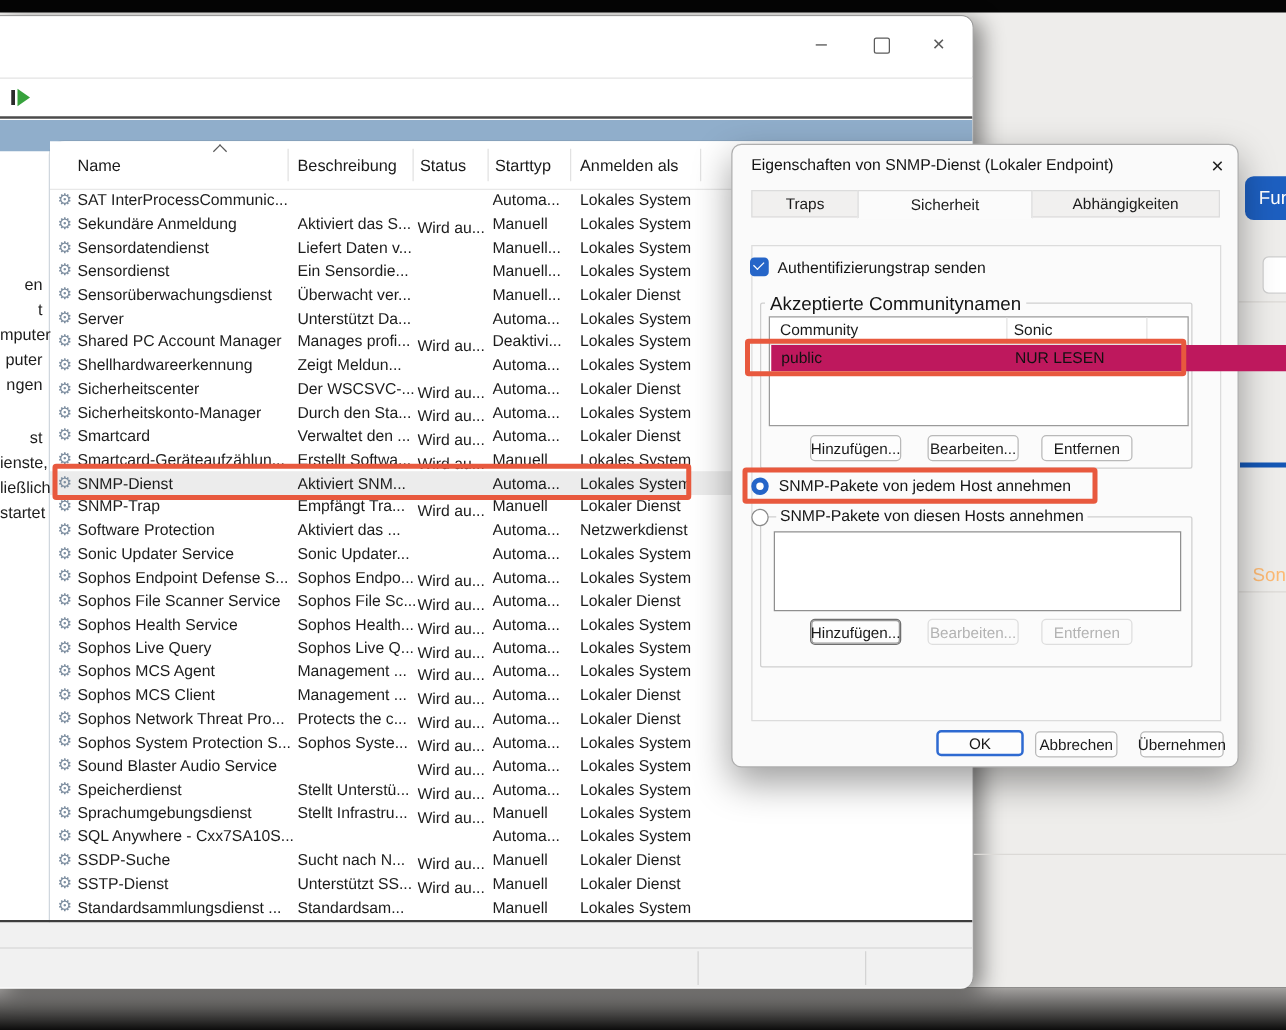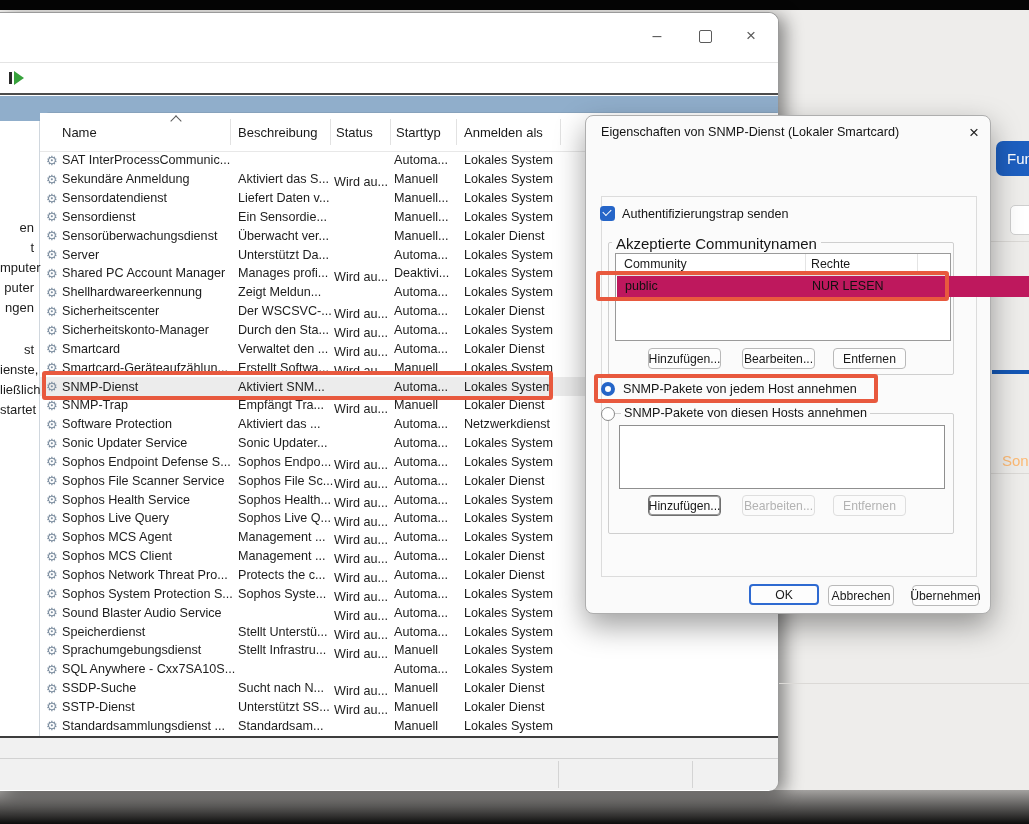--- a/index.html
+++ b/index.html
@@ -400,37 +400,42 @@
       <div>ngen</div>
     </div>
   <div class="left-frags" style="left:0;top:340px;" id="frags-bottom">
       <div>st</div>
       <div>ienste,</div>
       <div>ließlich</div>
       <div>startet</div>
     </div>
 
   <div class="dialog">
-    <div class="dlg-title">Eigenschaften von SNMP-Dienst (Lokaler Smartcard)</div>
+    <div class="dlg-title">Eigenschaften von SNMP-Dienst (Lokaler Endpoint)</div>
     <div class="dlg-close">×</div>
 
     <div class="tabs">
+      <div class="tabrow">
+        <div class="tab" style="width:86px;">Traps</div>
+        <div class="tab active" style="width:140px;">Sicherheit</div>
+        <div class="tab" style="width:151px;">Abhängigkeiten</div>
+      </div>
     </div>
 
     <div class="page"></div>
 
     <span class="chk"></span>
     <span class="chk-label">Authentifizierungstrap senden</span>
 
     <div class="grp1"></div>
     <span class="grp1-label">Akzeptierte Communitynamen</span>
 
     <div class="comm-list">
       <span class="comm-h" style="left:8px;">Community</span>
-      <span class="comm-h" style="left:195px;">Rechte</span>
+      <span class="comm-h" style="left:195px;">Sonic</span>
       <span class="comm-vline" style="left:189px;"></span>
       <span class="comm-vline" style="left:301px;"></span>
       <div class="comm-hline"></div>
       <div class="comm-row">
         <span style="position:absolute;left:8px;top:3px;">public</span>
         <span style="position:absolute;left:195px;top:3px;">NUR LESEN</span>
       </div>
     </div>
 
     <div class="btn" style="left:62px;top:232px;width:73px;">Hinzufügen...</div>

